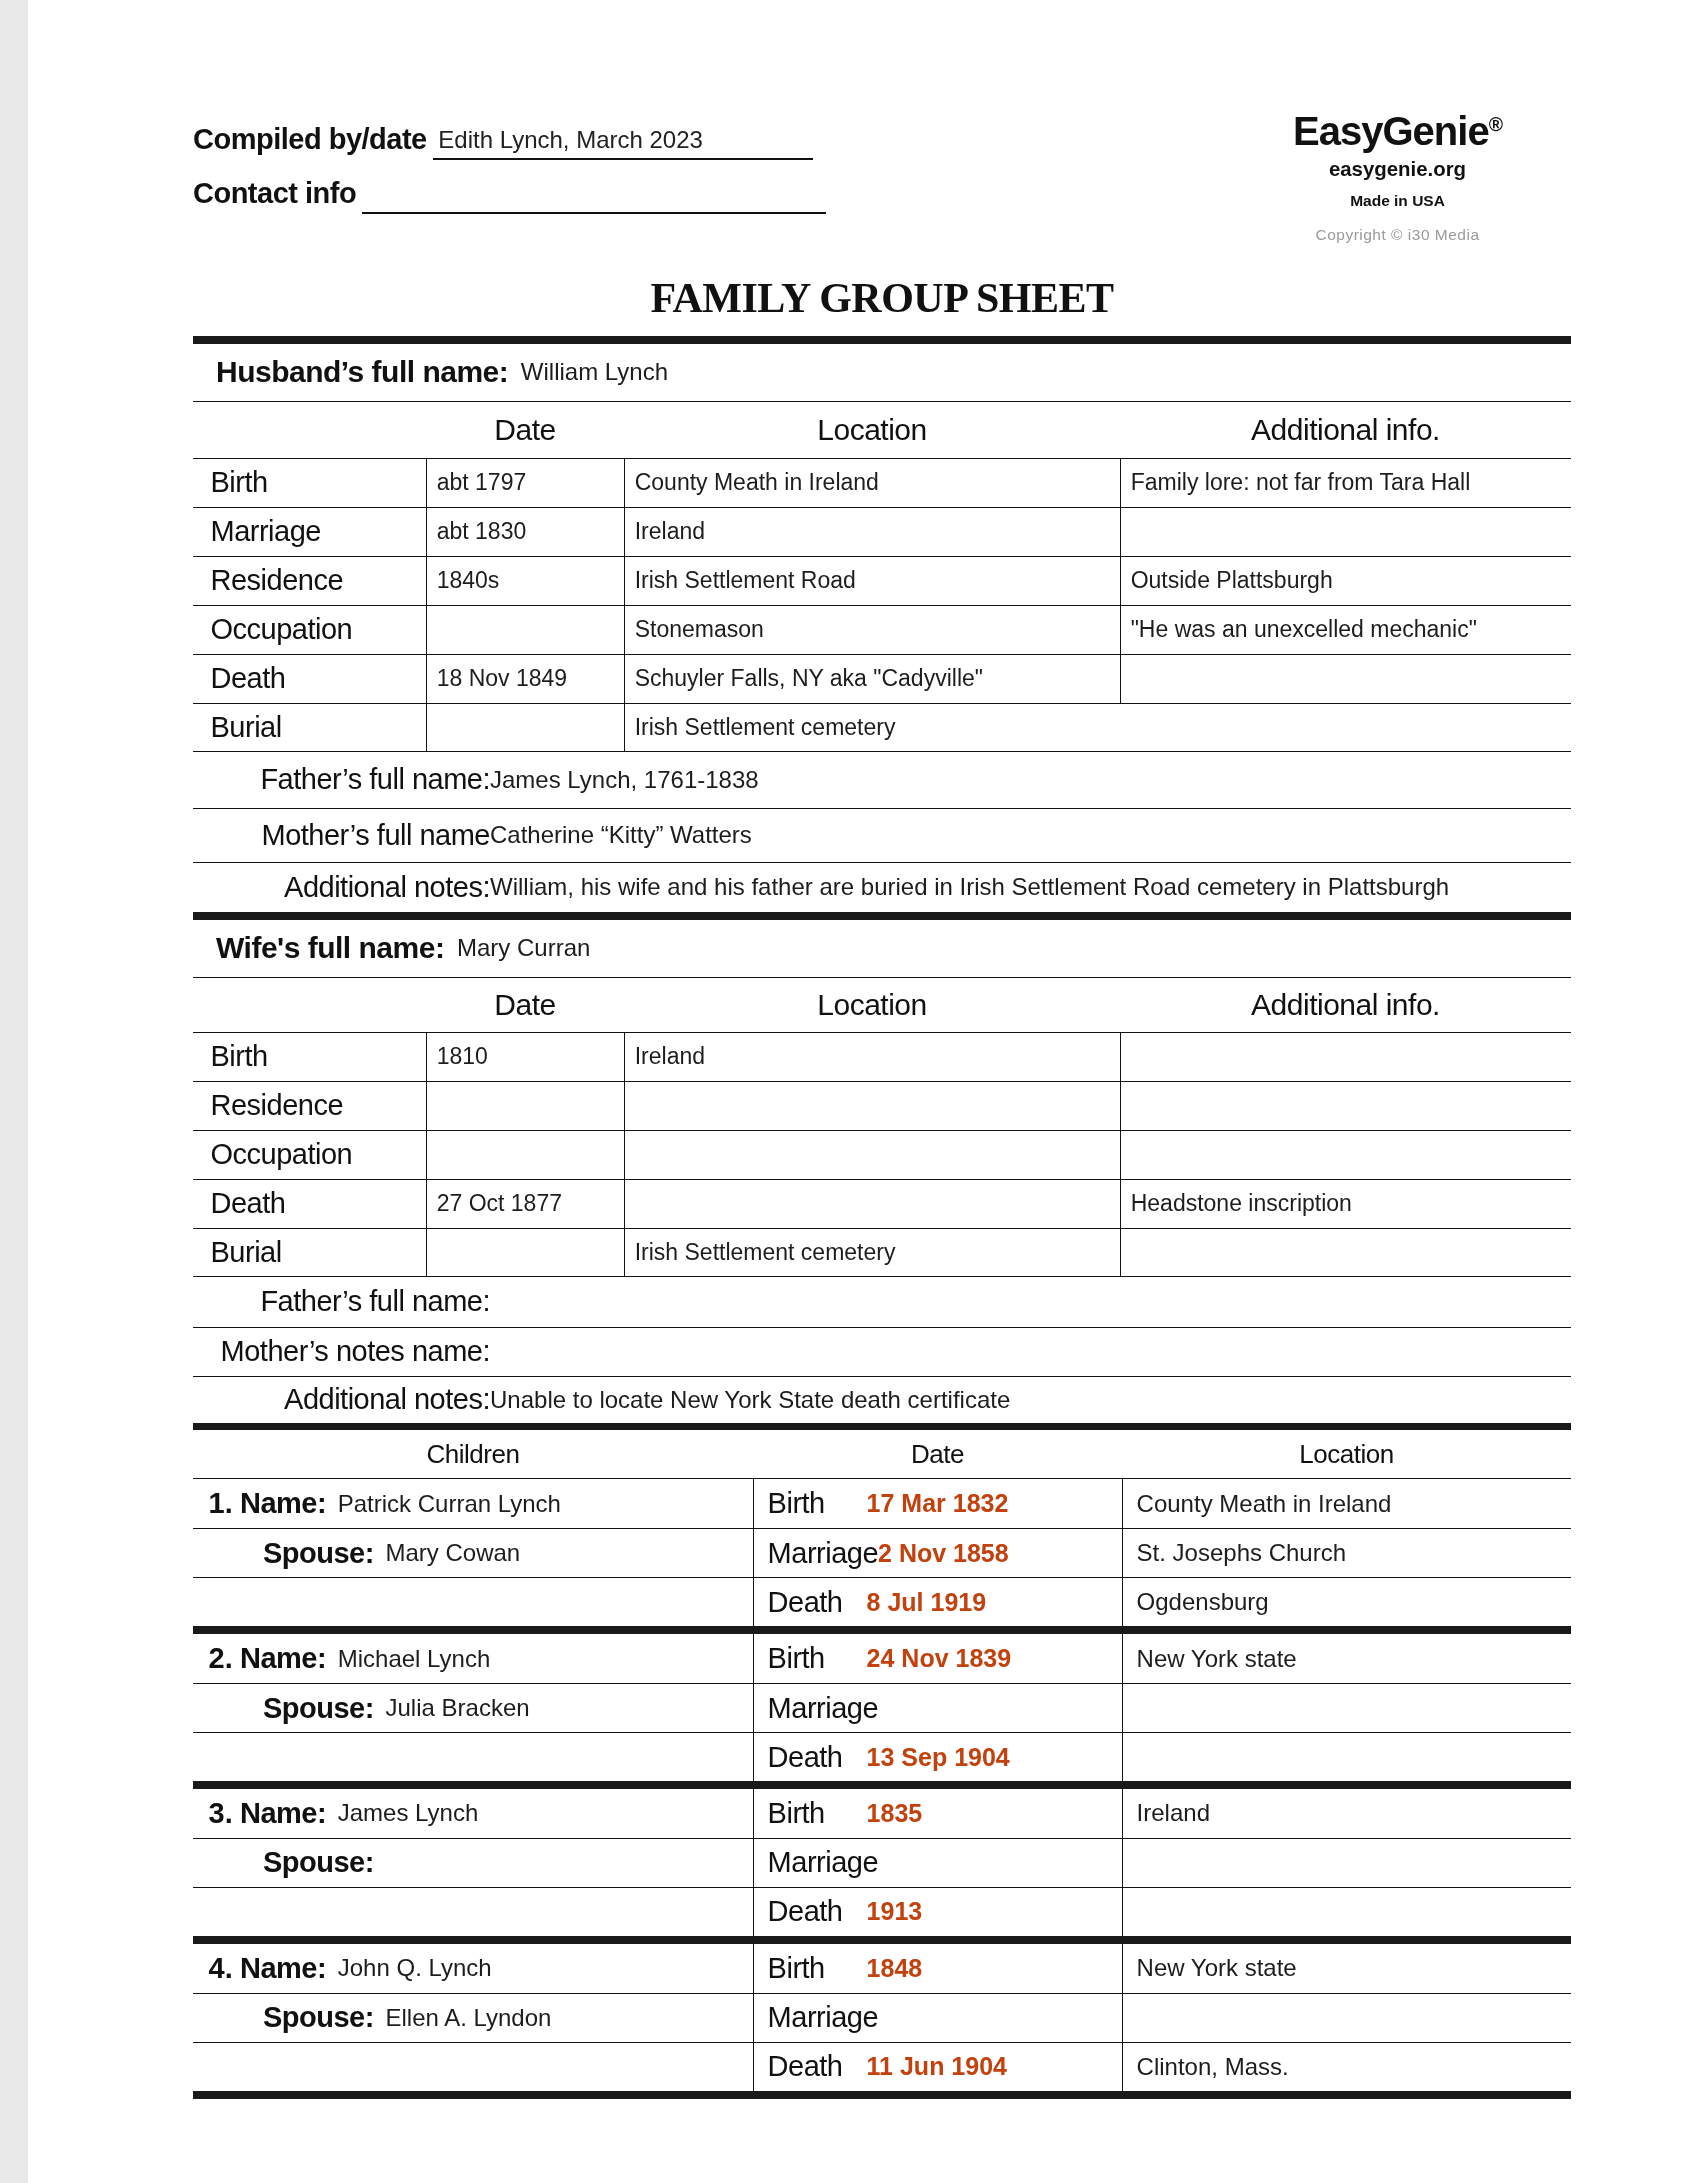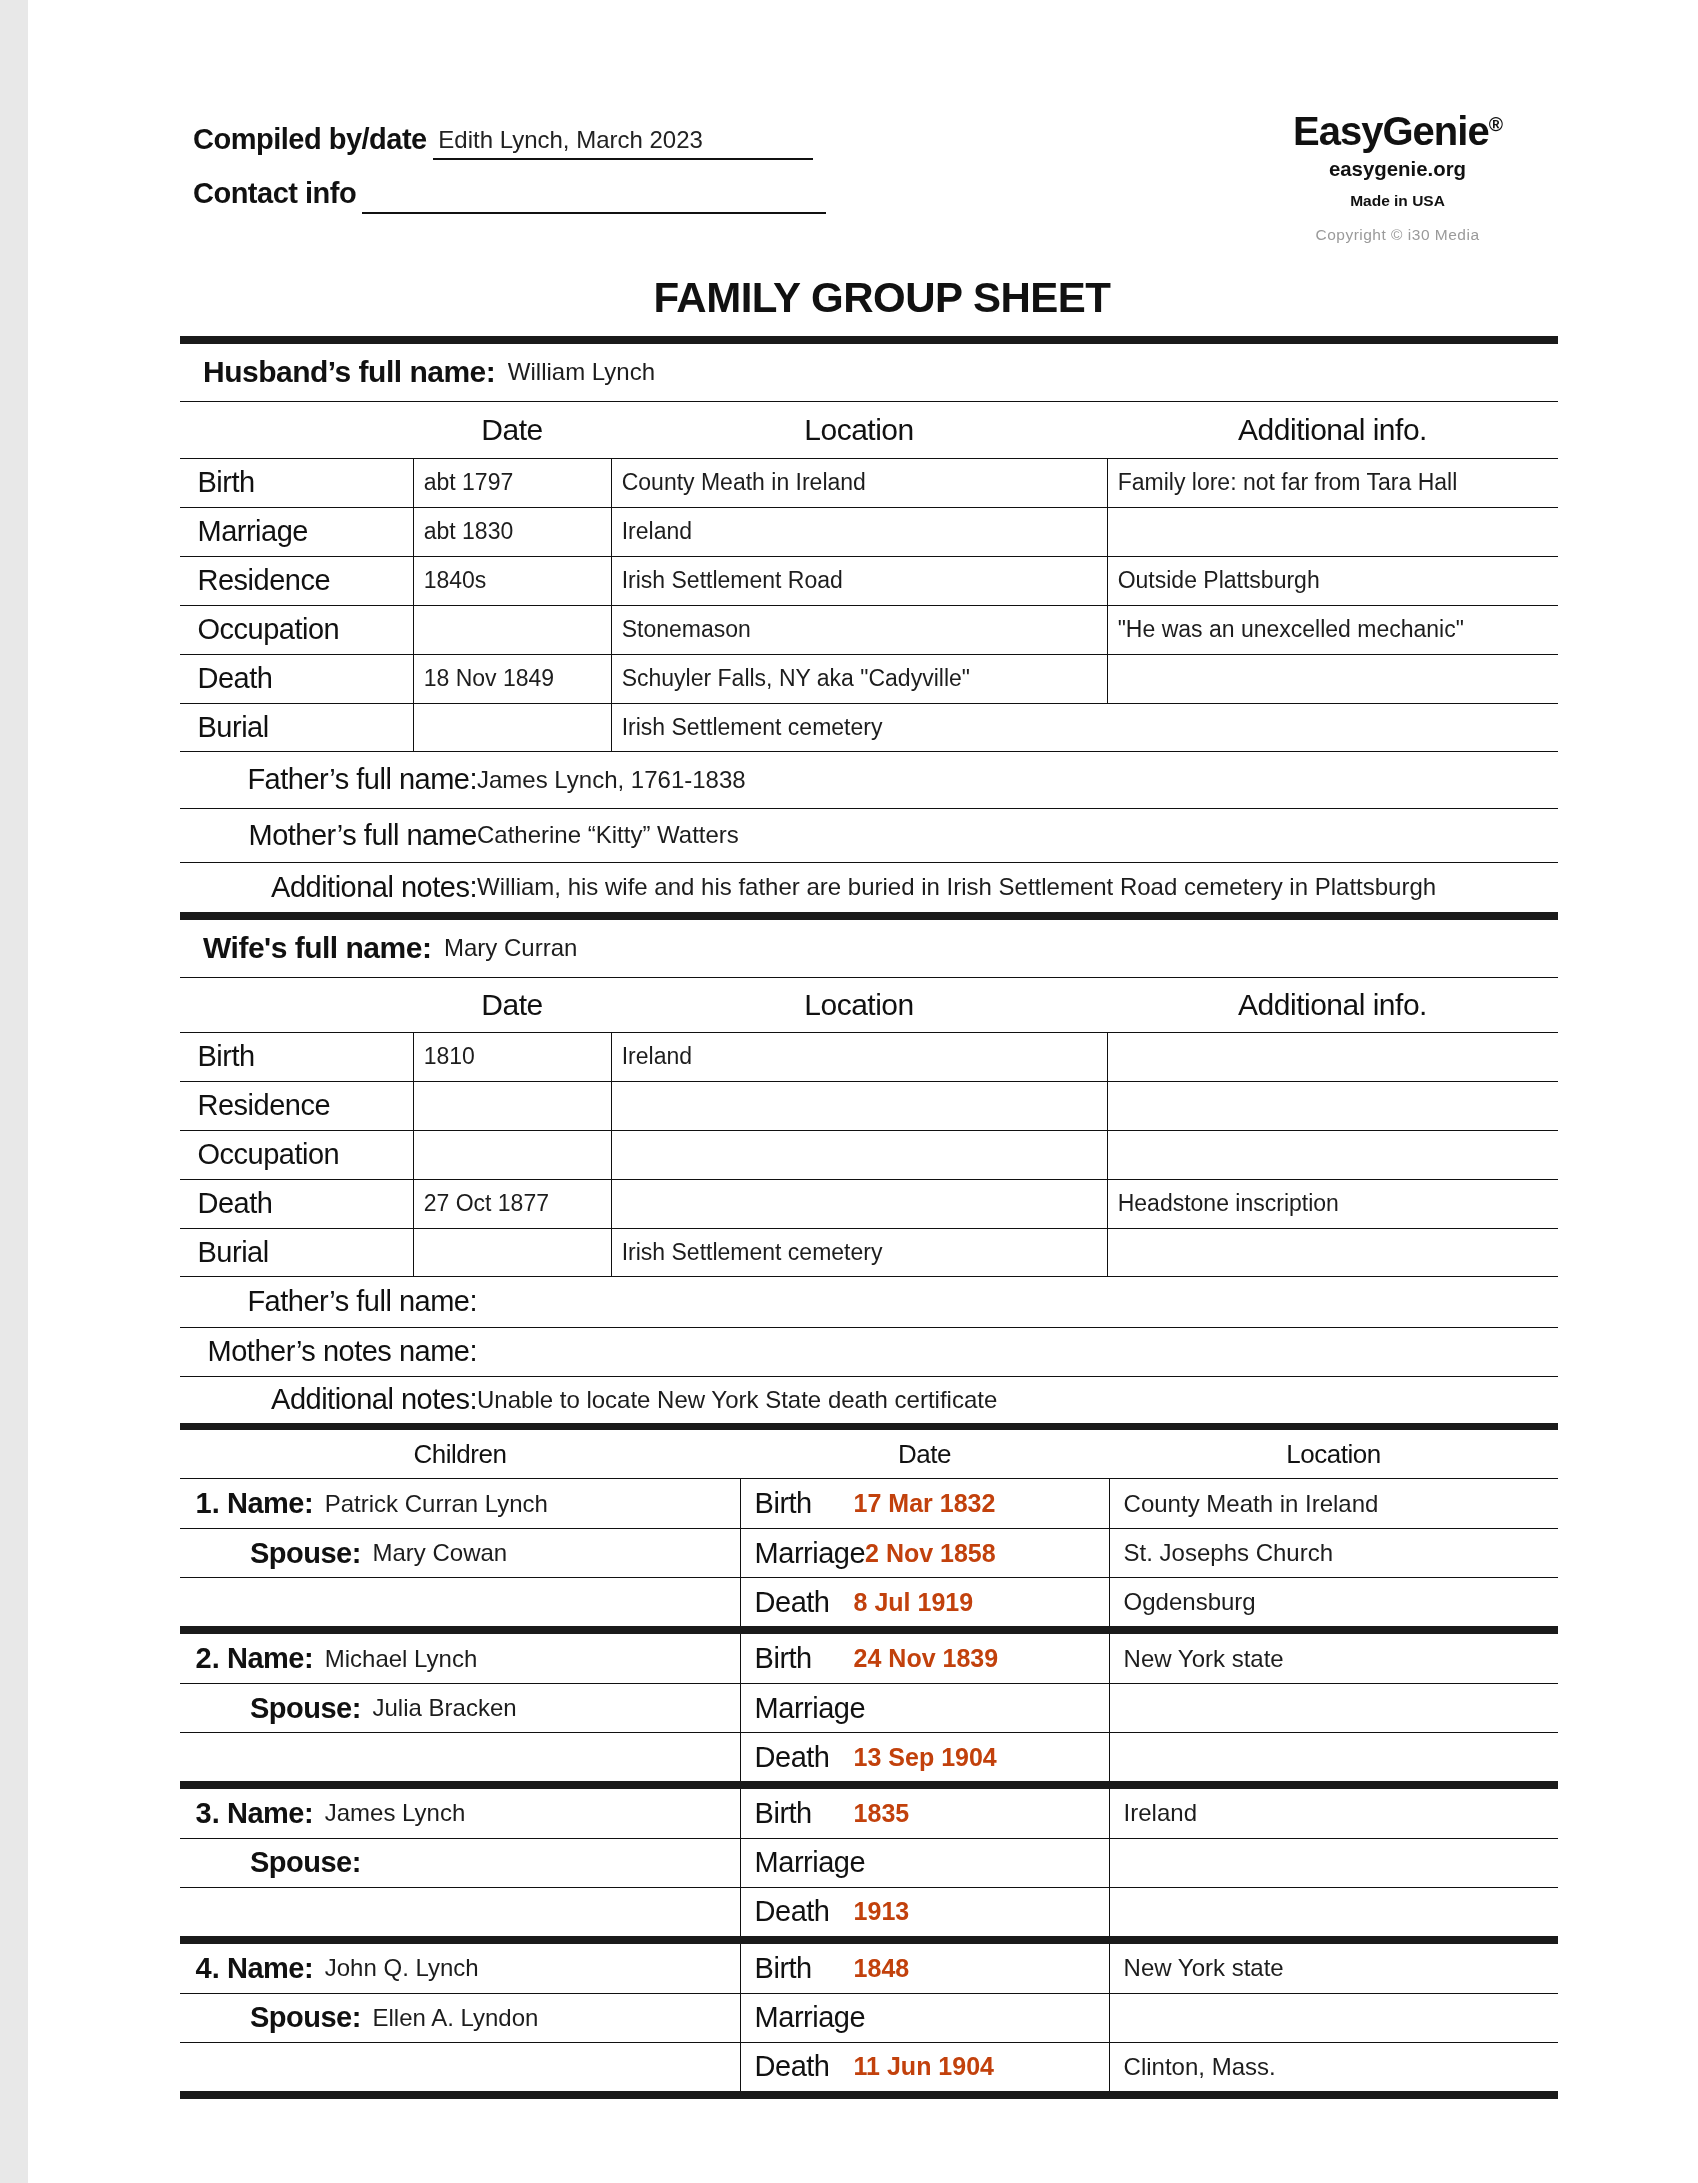--- a/index.html
+++ b/index.html
@@ -20,24 +20,24 @@
   .hdr-value { font-size:24px; color:#222; padding:0 3.9px 3.9px 5.8px; white-space:nowrap; }
 
   .brand { position:absolute; left:1230px; top:109px; width:279px; text-align:center; }
   .brand-name { font-size:40px; font-weight:700; letter-spacing:-1px; white-space:nowrap; }
   .brand-reg { font-size:19.4px; vertical-align:super; font-weight:700; }
   .brand-site { font-size:20.4px; font-weight:700; margin-top:3.9px; }
   .brand-made { font-size:15.5px; font-weight:700; margin-top:11.6px; }
   .brand-copy { font-size:15.5px; color:#9a9a9a; margin-top:15.5px; letter-spacing:0.5px; }
 
   .doc-title { position:absolute; left:165px; top:274px; width:1378px; text-align:center;
-    font-size:42px; font-weight:700; letter-spacing:-0.5px; }
+    font-size:42px; font-weight:700; letter-spacing:-0.5px;font-family:Liberation Serif, serif; }
 
   
-  .body { position:absolute; left:152px; top:336px; width:1378px; }
+  .body { position:absolute; left:165px; top:336px; width:1378px; }
   .rule-thick { height:7.8px; background:#1a1a1a; }
   .name-row { height:58px; display:flex; align-items:center; gap:12.6px; padding-left:23px;
     border-bottom:1.9px solid #111; box-sizing:border-box; }
   .name-label { font-size:30px; font-weight:700; letter-spacing:-0.5px; white-space:nowrap; }
   .entry { font-size:24px; font-weight:400; color:#1d1d1d; letter-spacing:0; white-space:nowrap; }
 
   .col-headers { height:56px; display:grid; grid-template-columns:233px 198px 496px 451px;
     align-items:center; box-sizing:border-box; }
   .col-headers .ch { text-align:center; font-size:30px; letter-spacing:-0.5px; }
 

